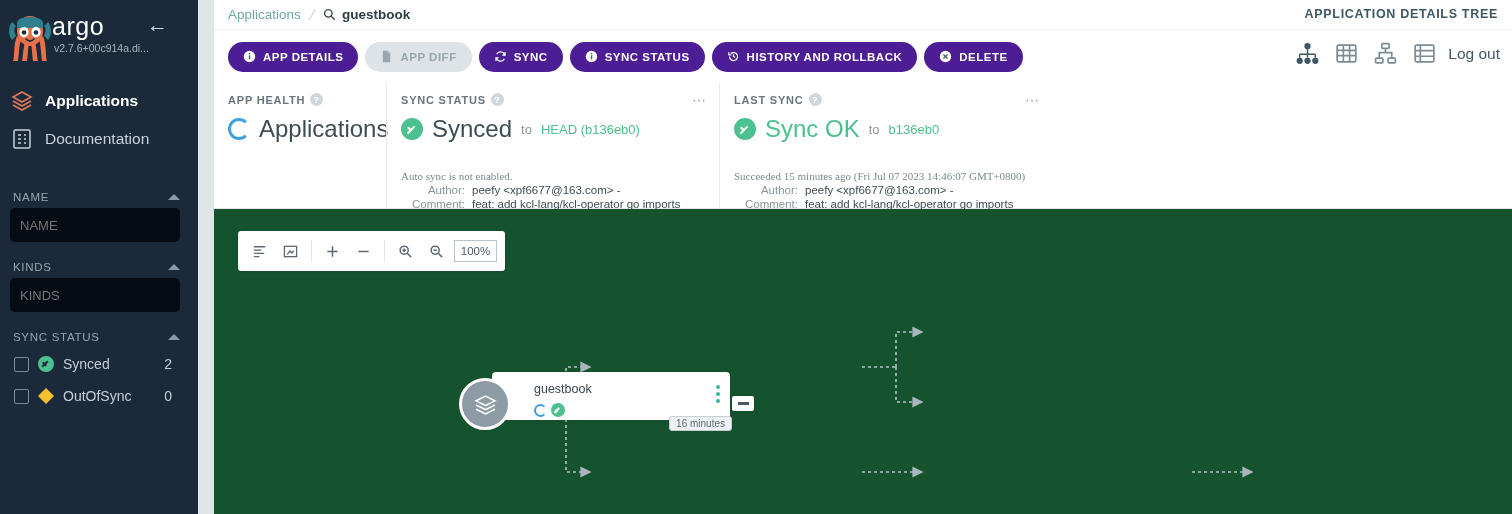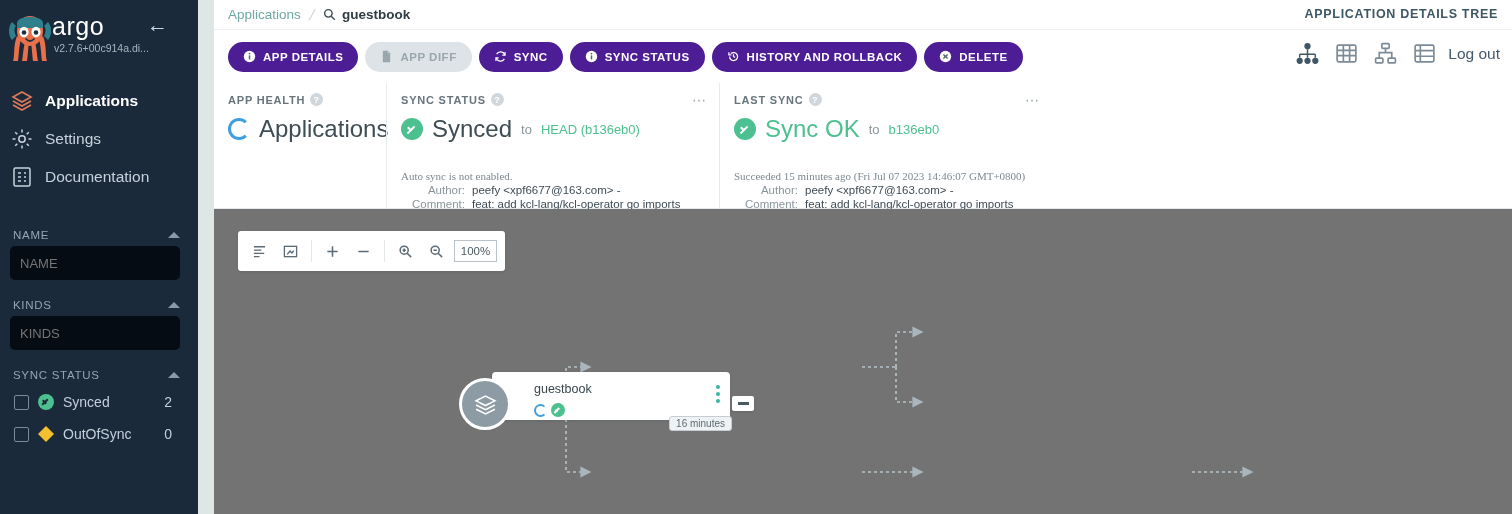--- a/index.html
+++ b/index.html
@@ -151,21 +151,21 @@
     position: relative; flex: 0 0 22px;
   }
   .chk-green::before { content:""; position:absolute; left:6px; top:10px; width:5px; height:2.2px; background:#fff; transform:rotate(45deg);}
   .chk-green::after  { content:""; position:absolute; left:8.5px; top:6.5px; width:2.2px; height:10px; background:#fff; transform:rotate(45deg);}
   .sline { color: #7d8990; font-size: 11px; margin-top: 27px; font-family: Liberation Serif, serif; }
   .kv { display: flex; gap: 7px; font-size: 11.5px; margin-top: 2px; }
   .kv .k { color: #8a959b; width: 64px; text-align: right; flex: 0 0 64px;}
   .kv .v { color: #3f4c54; }
 
   
-  .graph { position: absolute; left: 0; right: 0; top: 209px; bottom: 0; background: #737373; overflow: hidden; }
+  .graph { position: absolute; left: 0; right: 0; top: 209px; bottom: 0; background: #14532d; overflow: hidden; }
   .gtools {
     position: absolute; left: 24px; top: 22px;
     height: 40px; background: #fff; border-radius: 3px;
     display: flex; align-items: center; padding: 0 8px; gap: 4px;
     box-shadow: 0 1px 3px rgba(0,0,0,.12);
   }
   .gt { width: 27px; height: 27px; display: flex; align-items:center; justify-content:center; cursor: pointer; color: #5b6a74; }
   .gt svg { display: block; }
   .gsep { width: 1px; height: 22px; background: #e2e7ea; margin: 0 3px; }
   .zoomval {
@@ -240,29 +240,20 @@
             <path d="M12 3 L21 8 L12 13 L3 8 Z"></path>
               <path d="M3 12 L12 17 L21 12"></path>
               <path d="M3 16 L12 21 L21 16"></path>
           </svg>
         </span>
         <span>Applications</span>
       </div>
       <div class="nav-item">
         <span class="ico">
           <svg viewBox="0 0 24 24" width="24" height="24" fill="none" stroke="#c7d2dc" stroke-width="1.5">
-            <circle cx="12" cy="12" r="3.2"></circle>
-            <path d="M12 2.5v3M12 18.5v3M2.5 12h3M18.5 12h3M5.2 5.2l2.1 2.1M16.7 16.7l2.1 2.1M18.8 5.2l-2.1 2.1M7.3 16.7l-2.1 2.1"></path>
-          </svg>
-        </span>
-        <span>Settings</span>
-      </div>
-      <div class="nav-item">
-        <span class="ico">
-          <svg viewBox="0 0 24 24" width="24" height="24" fill="none" stroke="#c7d2dc" stroke-width="1.5">
             <rect x="4" y="3" width="16" height="18" rx="1.5"></rect>
             <path d="M8 8h3M8 12h3M8 16h3M14 8h2M14 12h2M14 16h2"></path>
           </svg>
         </span>
         <span>Documentation</span>
       </div>
     </div>
 
     <div class="filters">
       <div class="flt-head">

